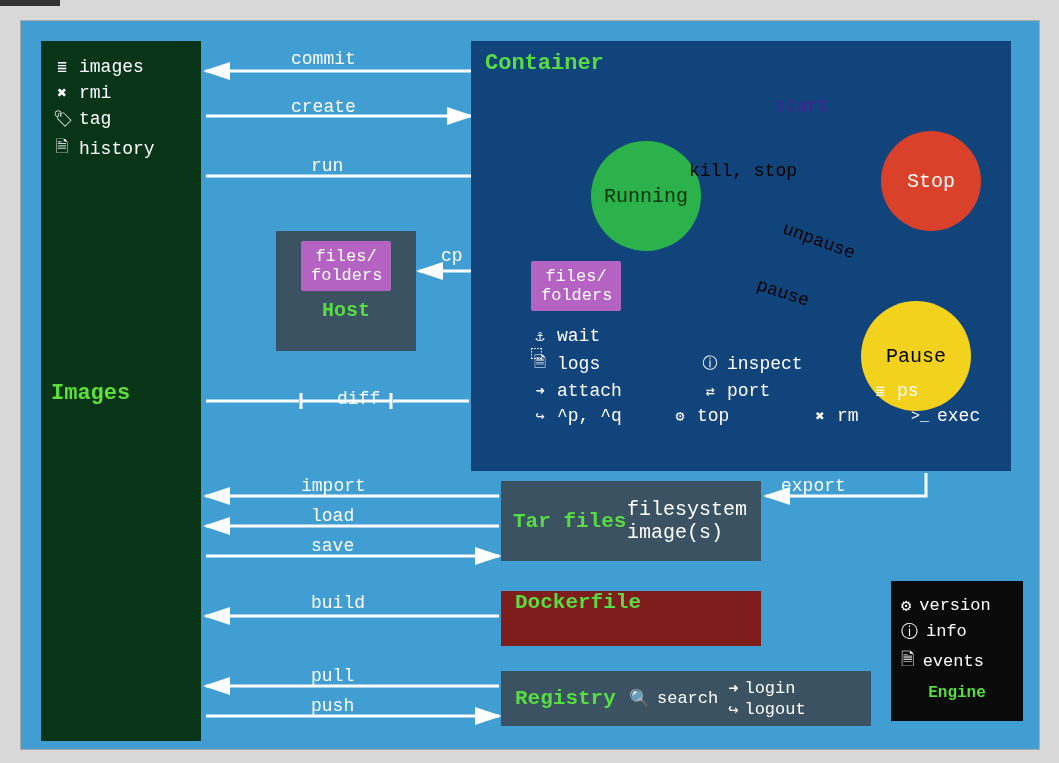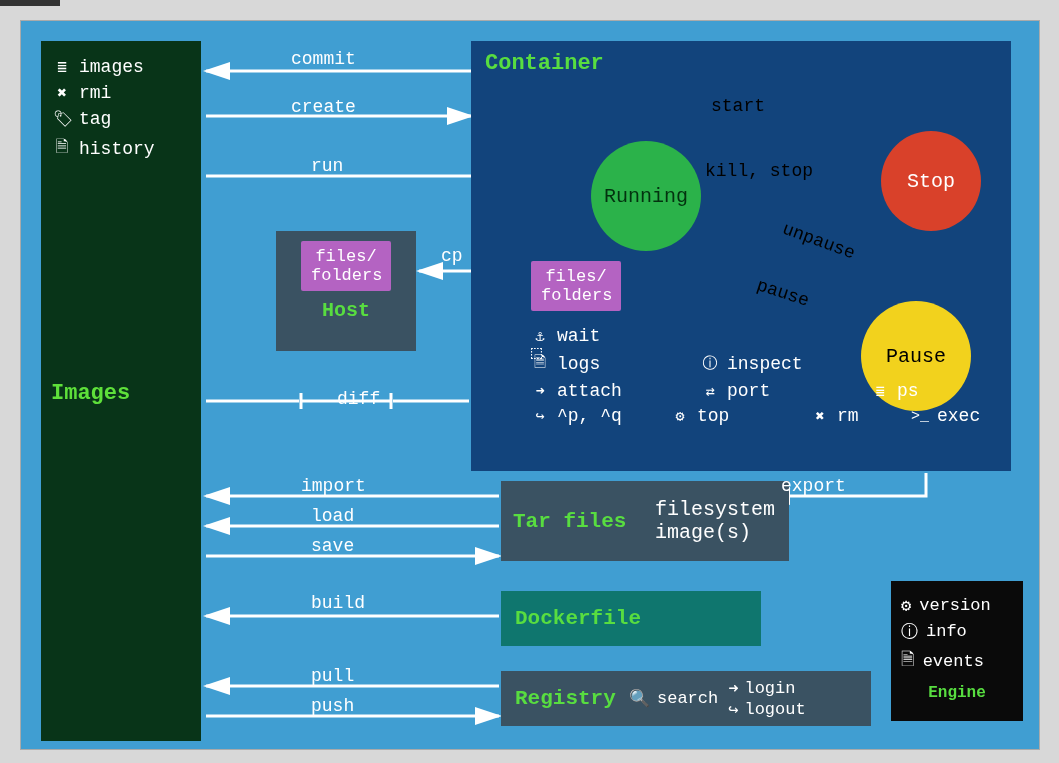--- a/index.html
+++ b/index.html
@@ -32,24 +32,24 @@
   }
   .panel-container .title { color:#58dd40; font-size:22px; font-weight:bold; }
   .state { position:absolute; border-radius:50%; display:flex; align-items:center; justify-content:center; font-size:20px; color:#fff;}
   .state-running { left:120px; top:100px; width:110px; height:110px; background:#2bb24a; color:#03320f;}
   .state-stop { left:410px; top:90px; width:100px; height:100px; background:#d9412a;}
   .state-pause { left:390px; top:260px; width:110px; height:110px; background:#f2d21d; color:#000;}
   .files-box { background:#b463c2; color:#fff; padding:6px 10px; font-size:17px; text-align:center; border-radius:2px;}
   .host-panel { position:absolute; left:255px; top:210px; width:140px; height:120px; background:#3a5262; text-align:center; padding-top:10px;}
   .host-panel .files-box{ margin:0 auto 8px; width:90px;}
   .host-panel .lbl{ color:#58dd40; font-size:20px; font-weight:bold;}
-  .tar-panel { position:absolute; left:480px; top:460px; width:288px; height:80px; background:#3a5262; display:flex; align-items:center;}
+  .tar-panel { position:absolute; left:480px; top:460px; width:260px; height:80px; background:#3a5262; display:flex; align-items:center;}
   .tar-panel .lbl{ color:#58dd40; font-size:21px; font-weight:bold; margin-left:12px;}
   .tar-right { margin-left:auto; text-align:left; padding:6px 14px 6px 0; color:#fff; font-size:20px;}
-  .dockerfile-panel { position:absolute; left:480px; top:570px; width:260px; height:55px; background:#0f766e; display:flex; align-items:center; padding-left:14px;}
+  .dockerfile-panel { position:absolute; left:480px; top:570px; width:260px; height:55px; background:#7f1d1d; display:flex; align-items:flex-start; padding-left:14px;}
   .dockerfile-panel .lbl{ color:#58dd40; font-size:21px; font-weight:bold;}
   .registry-panel { position:absolute; left:480px; top:650px; width:370px; height:55px; background:#3a5262; display:flex; align-items:center; padding-left:14px;}
   .registry-panel .lbl{ color:#58dd40; font-size:21px; font-weight:bold;}
   .reg-cmd { color:#fff; font-size:17px; margin-left:14px; display:flex; align-items:center; gap:6px;}
   .engine-panel { position:absolute; left:870px; top:560px; width:132px; height:140px; background:#0a0a0a; color:#fff; padding:10px 10px;}
   .engine-panel .lbl{ color:#58dd40; font-size:16px; font-weight:bold; text-align:center; margin-top:8px;}
   .eng-cmd { display:flex; align-items:center; gap:8px; font-size:17px; margin:4px 0;}
   .cmd-grid { position:absolute; left:60px; top:280px; width:460px; color:#fff; font-size:18px;}
   .cmd-row { display:flex; gap:20px; margin:5px 0;}
   .cmd-cell { display:flex; align-items:center; gap:8px; width:150px;}
@@ -257,19 +257,19 @@
   <div class="arrow-label" style="left:290px; top:135px">run</div>
   <div class="arrow-label" style="left:420px; top:225px">cp</div>
   <div class="arrow-label" style="left:316px; top:368px">diff</div>
   <div class="arrow-label" style="left:280px; top:455px">import</div>
   <div class="arrow-label" style="left:290px; top:485px">load</div>
   <div class="arrow-label" style="left:290px; top:515px">save</div>
   <div class="arrow-label" style="left:290px; top:572px">build</div>
   <div class="arrow-label" style="left:290px; top:645px">pull</div>
   <div class="arrow-label" style="left:290px; top:675px">push</div>
   <div class="arrow-label" style="left:760px; top:455px">export</div>
-  <div class="arrow-label" style="left:690px; top:75px; color:#000000">start</div>
-  <div class="arrow-label" style="left:684px; top:140px; color:#000">kill, stop</div>
+  <div class="arrow-label" style="left:754px; top:75px; color:#4c1d95">start</div>
+  <div class="arrow-label" style="left:668px; top:140px; color:#000">kill, stop</div>
   <div class="arrow-label" style="left:735px; top:262px; color:#000; transform:rotate(18deg)">pause</div>
   <div class="arrow-label" style="left:760px; top:210px; color:#000; transform:rotate(20deg)">unpause</div>
 
   <div style="position:absolute; left:510px; top:320px; color:#fff; font-size:18px;">⬚</div>
 </div>
 
 </body></html>

